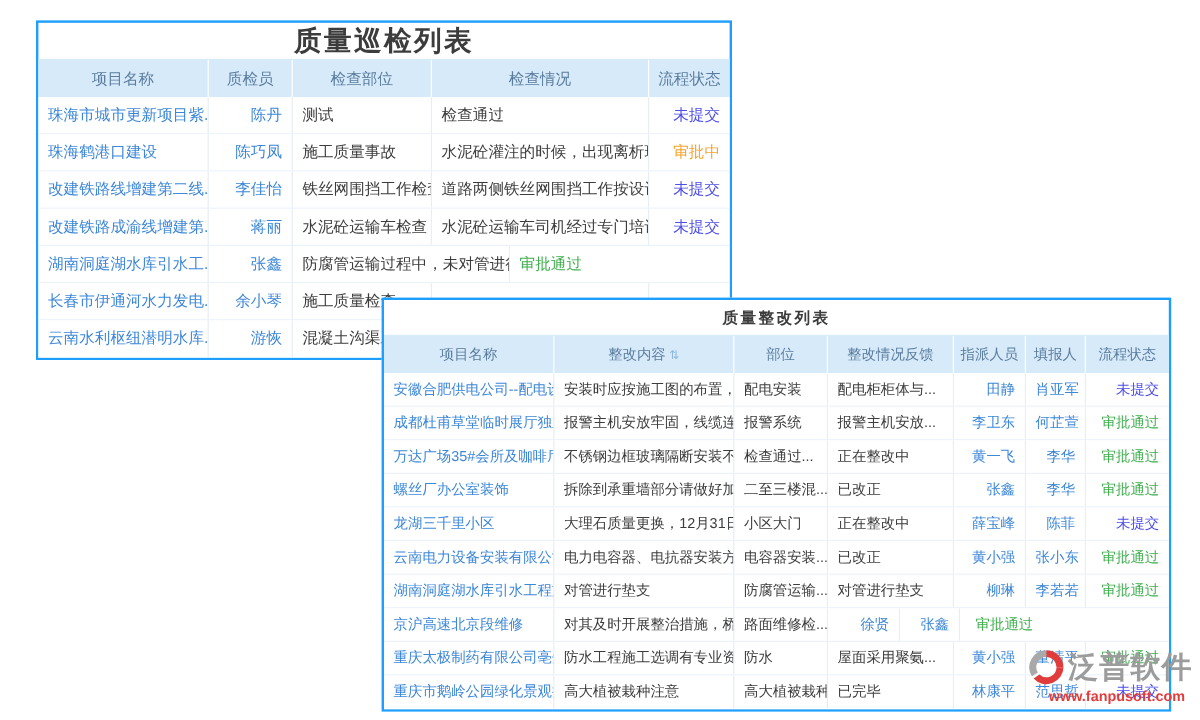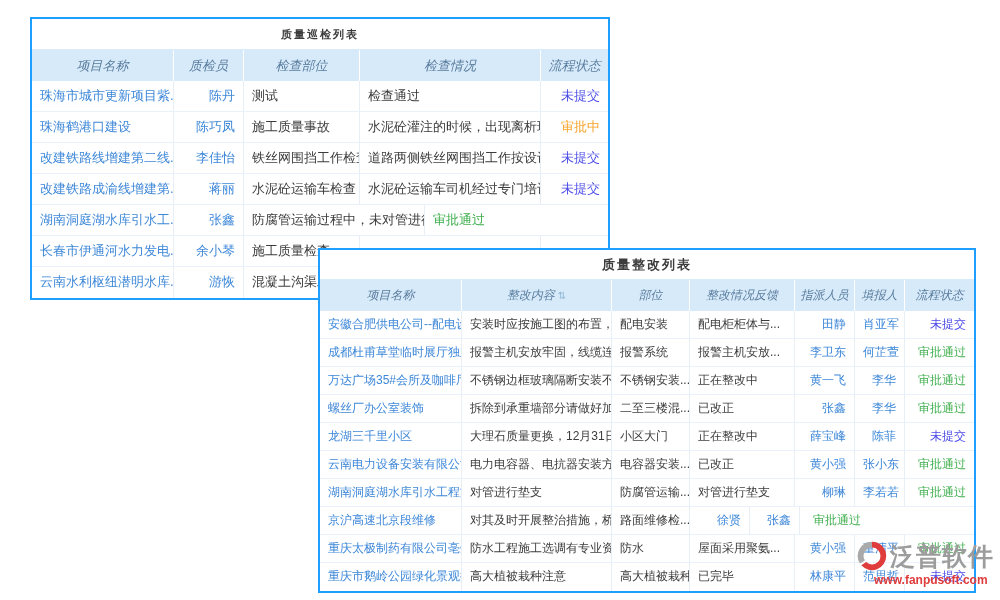--- a/index.html
+++ b/index.html
@@ -6,28 +6,28 @@
   html,body { width:1000px; height:600px; background:#fff;
     font-family:"Liberation Sans","DejaVu Sans",sans-serif; }
   .stage { position:relative; width:1000px; height:600px; overflow:hidden; background:#fff; }
 
   .table-card { position:absolute; background:#fff; border:2px solid var(--border,#1E9FFF); }
   .t1 { left:30px; top:17px; width:580px; }
   .t2 { left:318px; top:248px; width:658px; z-index:10; }
 
   .card-title { text-align:center; font-weight:bold; color:var(--title-text,#3C3C3C);
     border-bottom:1px solid #d8ecfa; white-space:nowrap; letter-spacing:2px; }
-  .t1 .card-title { height:31px; line-height:30px; font-size:11px; }
+  .t1 .card-title { height:31px; line-height:30px; font-size:23px; }
   .t2 .card-title { height:30px; line-height:29px; font-size:13px; }
 
   .thead { display:flex; background:var(--header-bg,#D7EAFA); }
   .t1 .thead { height:31px; line-height:31px; font-size:13px; }
   .t2 .thead { height:31px; line-height:31px; font-size:12px; }
   .hcell { color:var(--header-text,#5A7D9E); text-align:center; white-space:nowrap;
-    overflow:hidden; border-right:1px solid #ffffff;font-style:italic; }
+    overflow:hidden; border-right:1px solid #ffffff; }
   .hcell:last-child { border-right:none; }
 
   .trow { display:flex; border-bottom:1px solid #e9f2fa; background:#fff; }
   .trow:last-child { border-bottom:none; }
   .t1 .trow { height:31px; line-height:30px; font-size:13px; }
   .t2 .trow { height:28px; line-height:27px; font-size:12px; }
   .cell { padding:0 8px; white-space:nowrap; overflow:hidden; color:var(--text,#3C3C3C);
     border-right:1px solid #e7eef5; }
   .cell:last-child { border-right:none; }
   .left { text-align:left; }
@@ -147,21 +147,21 @@
           <div class="cell w1 left">报警主机安放牢固，线缆连接...</div>
           <div class="cell w2 left">报警系统</div>
           <div class="cell w3 left">报警主机安放...</div>
           <div class="cell w4 link center">李卫东</div>
           <div class="cell w5 link center">何芷萱</div>
           <div class="cell w6 center st-approved">审批通过</div>
         </div>
         <div class="trow">
           <div class="cell w0 link left">万达广场35#会所及咖啡厅空...</div>
           <div class="cell w1 left">不锈钢边框玻璃隔断安装不牢...</div>
-          <div class="cell w2 left">不锈钢安装...</div>
+          <div class="cell w2 left">检查通过...</div>
           <div class="cell w3 left">正在整改中</div>
           <div class="cell w4 link center">黄一飞</div>
           <div class="cell w5 link center">李华</div>
           <div class="cell w6 center st-approved">审批通过</div>
         </div>
         <div class="trow">
           <div class="cell w0 link left">螺丝厂办公室装饰</div>
           <div class="cell w1 left">拆除到承重墙部分请做好加固...</div>
           <div class="cell w2 left">二至三楼混...</div>
           <div class="cell w3 left">已改正</div>

